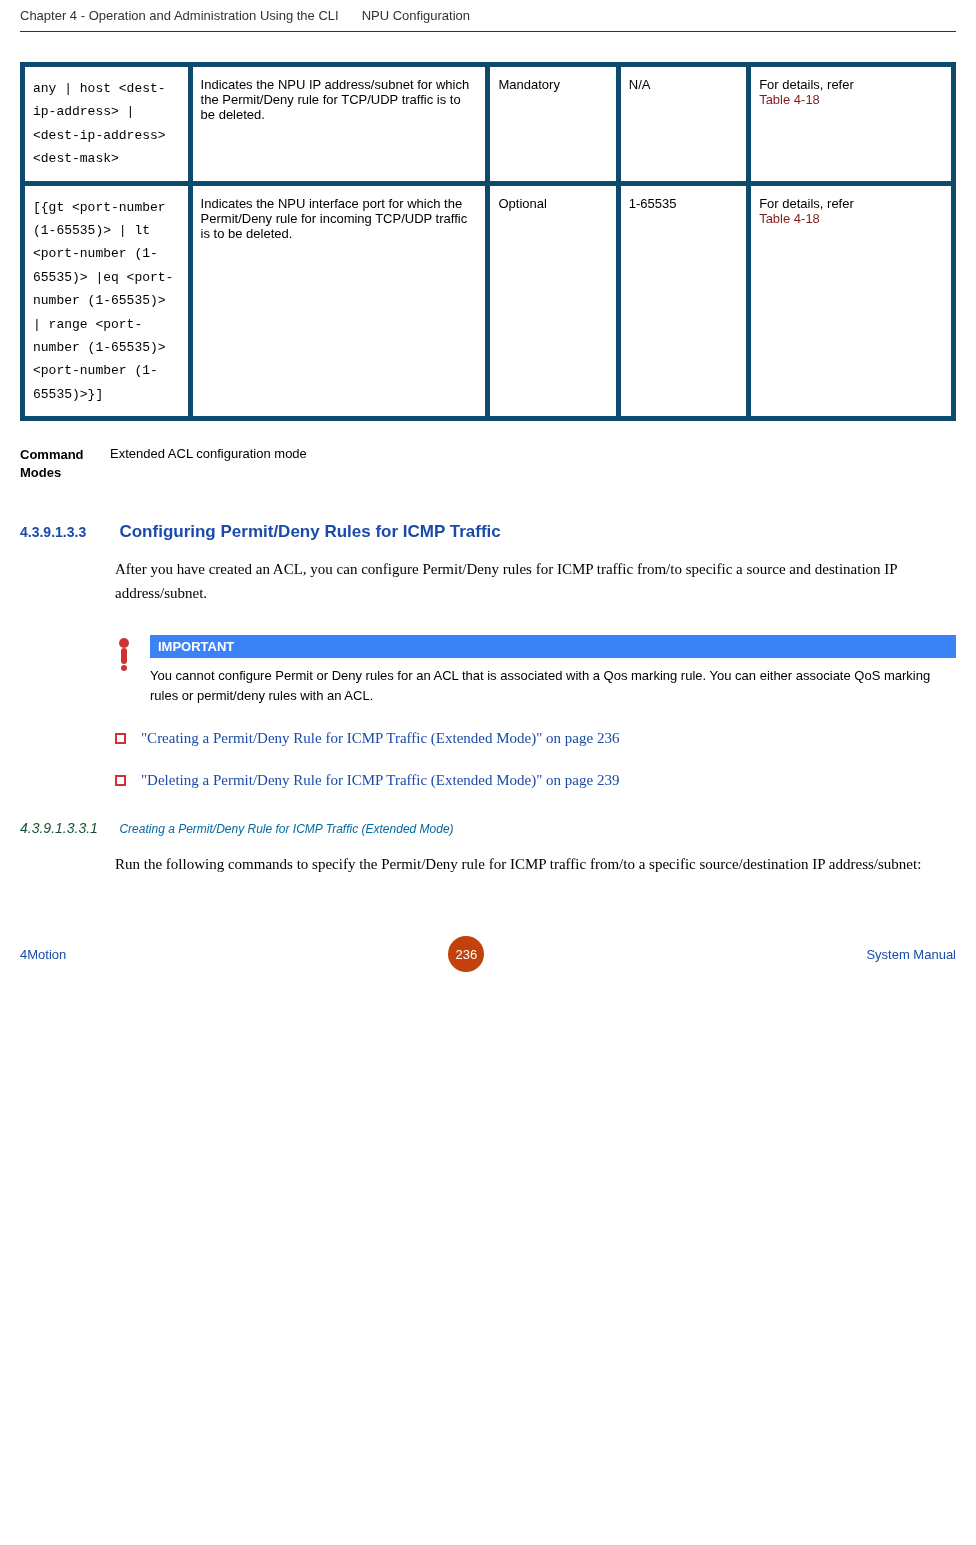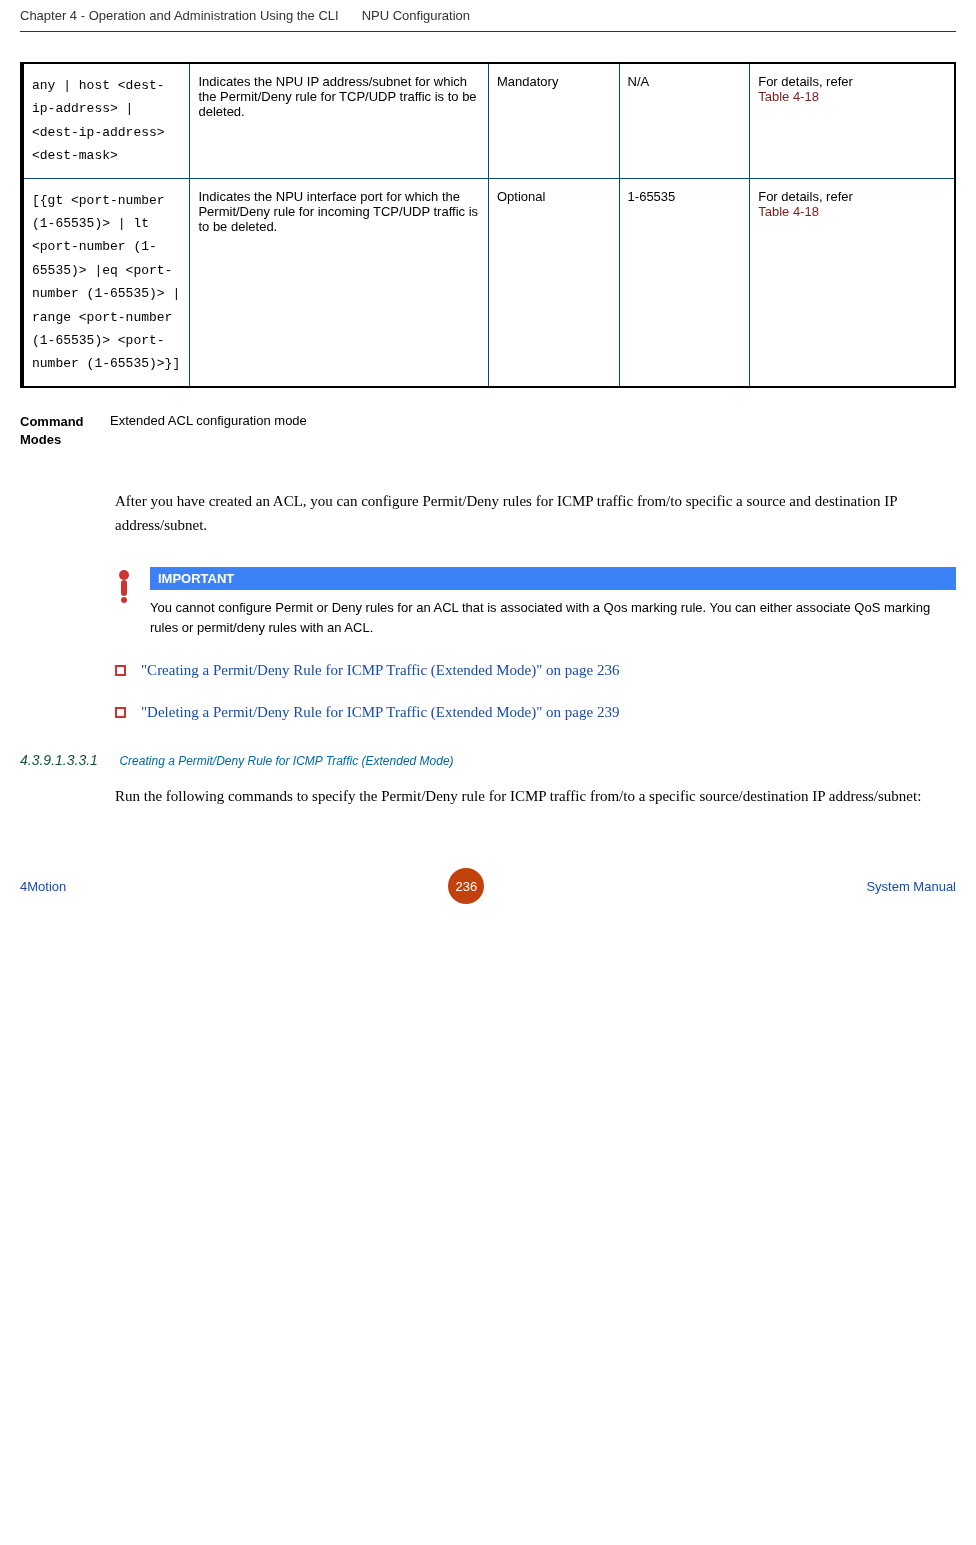--- a/index.html
+++ b/index.html
@@ -31,21 +31,21 @@
       padding: 0 20px;
     }
     table.param-table {
       width: 100%;
       border-collapse: collapse;
       border: 2px solid #000;
       border-left: 4px solid #000;
       margin-bottom: 25px;
     }
     table.param-table td {
-      border: 1px solid #0c4a6e;
+      border: 5px solid #0c4a6e;
       padding: 10px 8px;
       vertical-align: top;
       font-size: 13px;
     }
     .code-text {
       font-family: "Courier New", monospace;
       font-size: 14px;
       line-height: 1.8;
     }
     .link-text {
@@ -213,20 +213,24 @@
       </td>
     </tr>
   </tbody>
     </table>
 
   <div class="command-modes">
     <div class="command-modes-label">Command Modes</div>
     <div class="command-modes-value">Extended ACL configuration mode</div>
   </div>
 
+  <div class="section-header">
+    <span class="section-number">4.3.9.1.3.3</span>
+    <span class="section-title">Configuring Permit/Deny Rules for ICMP Traffic</span>
+  </div>
 
   <p class="body-text">After you have created an ACL, you can configure Permit/Deny rules for ICMP traffic from/to specific a source and destination IP address/subnet.</p>
 
   <div class="important-box">
     <div class="important-icon">
       <svg viewBox="0 0 18 35">
         <ellipse cx="9" cy="6" rx="5" ry="5" fill="#cc3333"></ellipse>
         <rect x="6" y="11" width="6" height="16" rx="3" fill="#cc3333"></rect>
         <ellipse cx="9" cy="31" rx="3" ry="3" fill="#cc3333"></ellipse>
       </svg>

